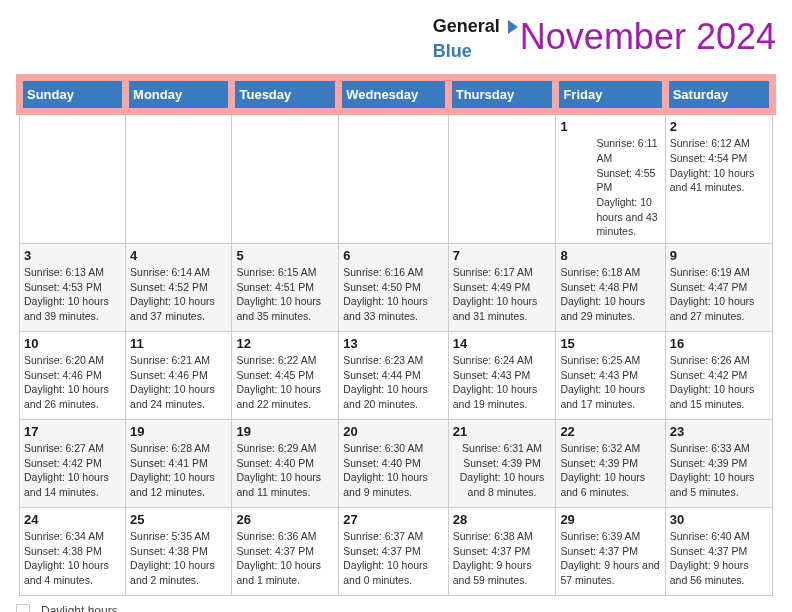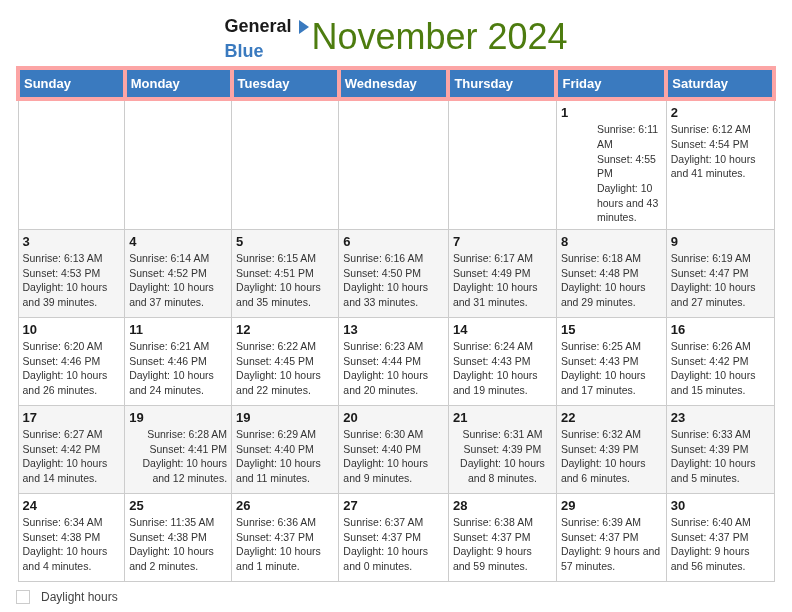--- a/index.html
+++ b/index.html
@@ -5,54 +5,54 @@
     * { box-sizing: border-box; margin: 0; padding: 0; }
     body {
       font-family: Arial, sans-serif;
       background: #fff;
       width: 792px;
       min-height: 612px;
       padding: 16px;
     }
     .header-area {
       display: flex;
-      justify-content: center;
+      justify-content: flex-end;
       align-items: flex-start;
-      margin-bottom: 4px;
+      margin-bottom: 12px;
     }
     .logo {
       display: flex;
       align-items: center;
       gap: 4px;
     }
     .title-area {
       text-align: right;
     }
     .month-title {
       font-size: 36px;
       font-weight: normal;
-      color: #4d7c0f;
+      color: #a21caf;
     }
     .location-title {
       font-size: 16px;
       color: #444;
     }
     .calendar-table {
       width: 100%;
       border-collapse: collapse;
       font-size: 11px;
     }
     .calendar-table th {
       background-color: #3a7abf;
       color: #fff;
       padding: 6px 4px;
       text-align: left;
       font-size: 13px;
       font-weight: bold;
-      border: 4px solid #fca5a5;
+      border: 7px solid #fca5a5;
     }
     .calendar-table td {
       border: 1px solid #ccc;
       vertical-align: top;
       padding: 4px;
       height: 88px;
       width: 113px;
       background: #fff;
     }
     .calendar-table tr:nth-child(even) td {
@@ -230,21 +230,21 @@
       </tr>
       <tr>
         <td>
           <span class="day-number">17</span>
           <div class="day-info" style="white-space: pre-line;">Sunrise: 6:27 AM
 Sunset: 4:42 PM
 Daylight: 10 hours and 14 minutes.</div>
         </td>
         <td>
           <span class="day-number">19</span>
-          <div class="day-info" style="white-space: pre-line; text-align: right;">Sunrise: 6:28 AM
+          <div class="day-info" style="white-space: pre-line;">Sunrise: 6:28 AM
 Sunset: 4:41 PM
 Daylight: 10 hours and 12 minutes.</div>
         </td>
         <td>
           <span class="day-number">19</span>
           <div class="day-info" style="white-space: pre-line;">Sunrise: 6:29 AM
 Sunset: 4:40 PM
 Daylight: 10 hours and 11 minutes.</div>
         </td>
         <td>
@@ -274,21 +274,21 @@
       </tr>
       <tr>
         <td>
           <span class="day-number">24</span>
           <div class="day-info" style="white-space: pre-line;">Sunrise: 6:34 AM
 Sunset: 4:38 PM
 Daylight: 10 hours and 4 minutes.</div>
         </td>
         <td>
           <span class="day-number">25</span>
-          <div class="day-info" style="white-space: pre-line;">Sunrise: 11:35 AM
+          <div class="day-info" style="white-space: pre-line;">Sunrise: 5:35 AM
 Sunset: 4:38 PM
 Daylight: 10 hours and 2 minutes.</div>
         </td>
         <td>
           <span class="day-number">26</span>
           <div class="day-info" style="white-space: pre-line;">Sunrise: 6:36 AM
 Sunset: 4:37 PM
 Daylight: 10 hours and 1 minute.</div>
         </td>
         <td>

